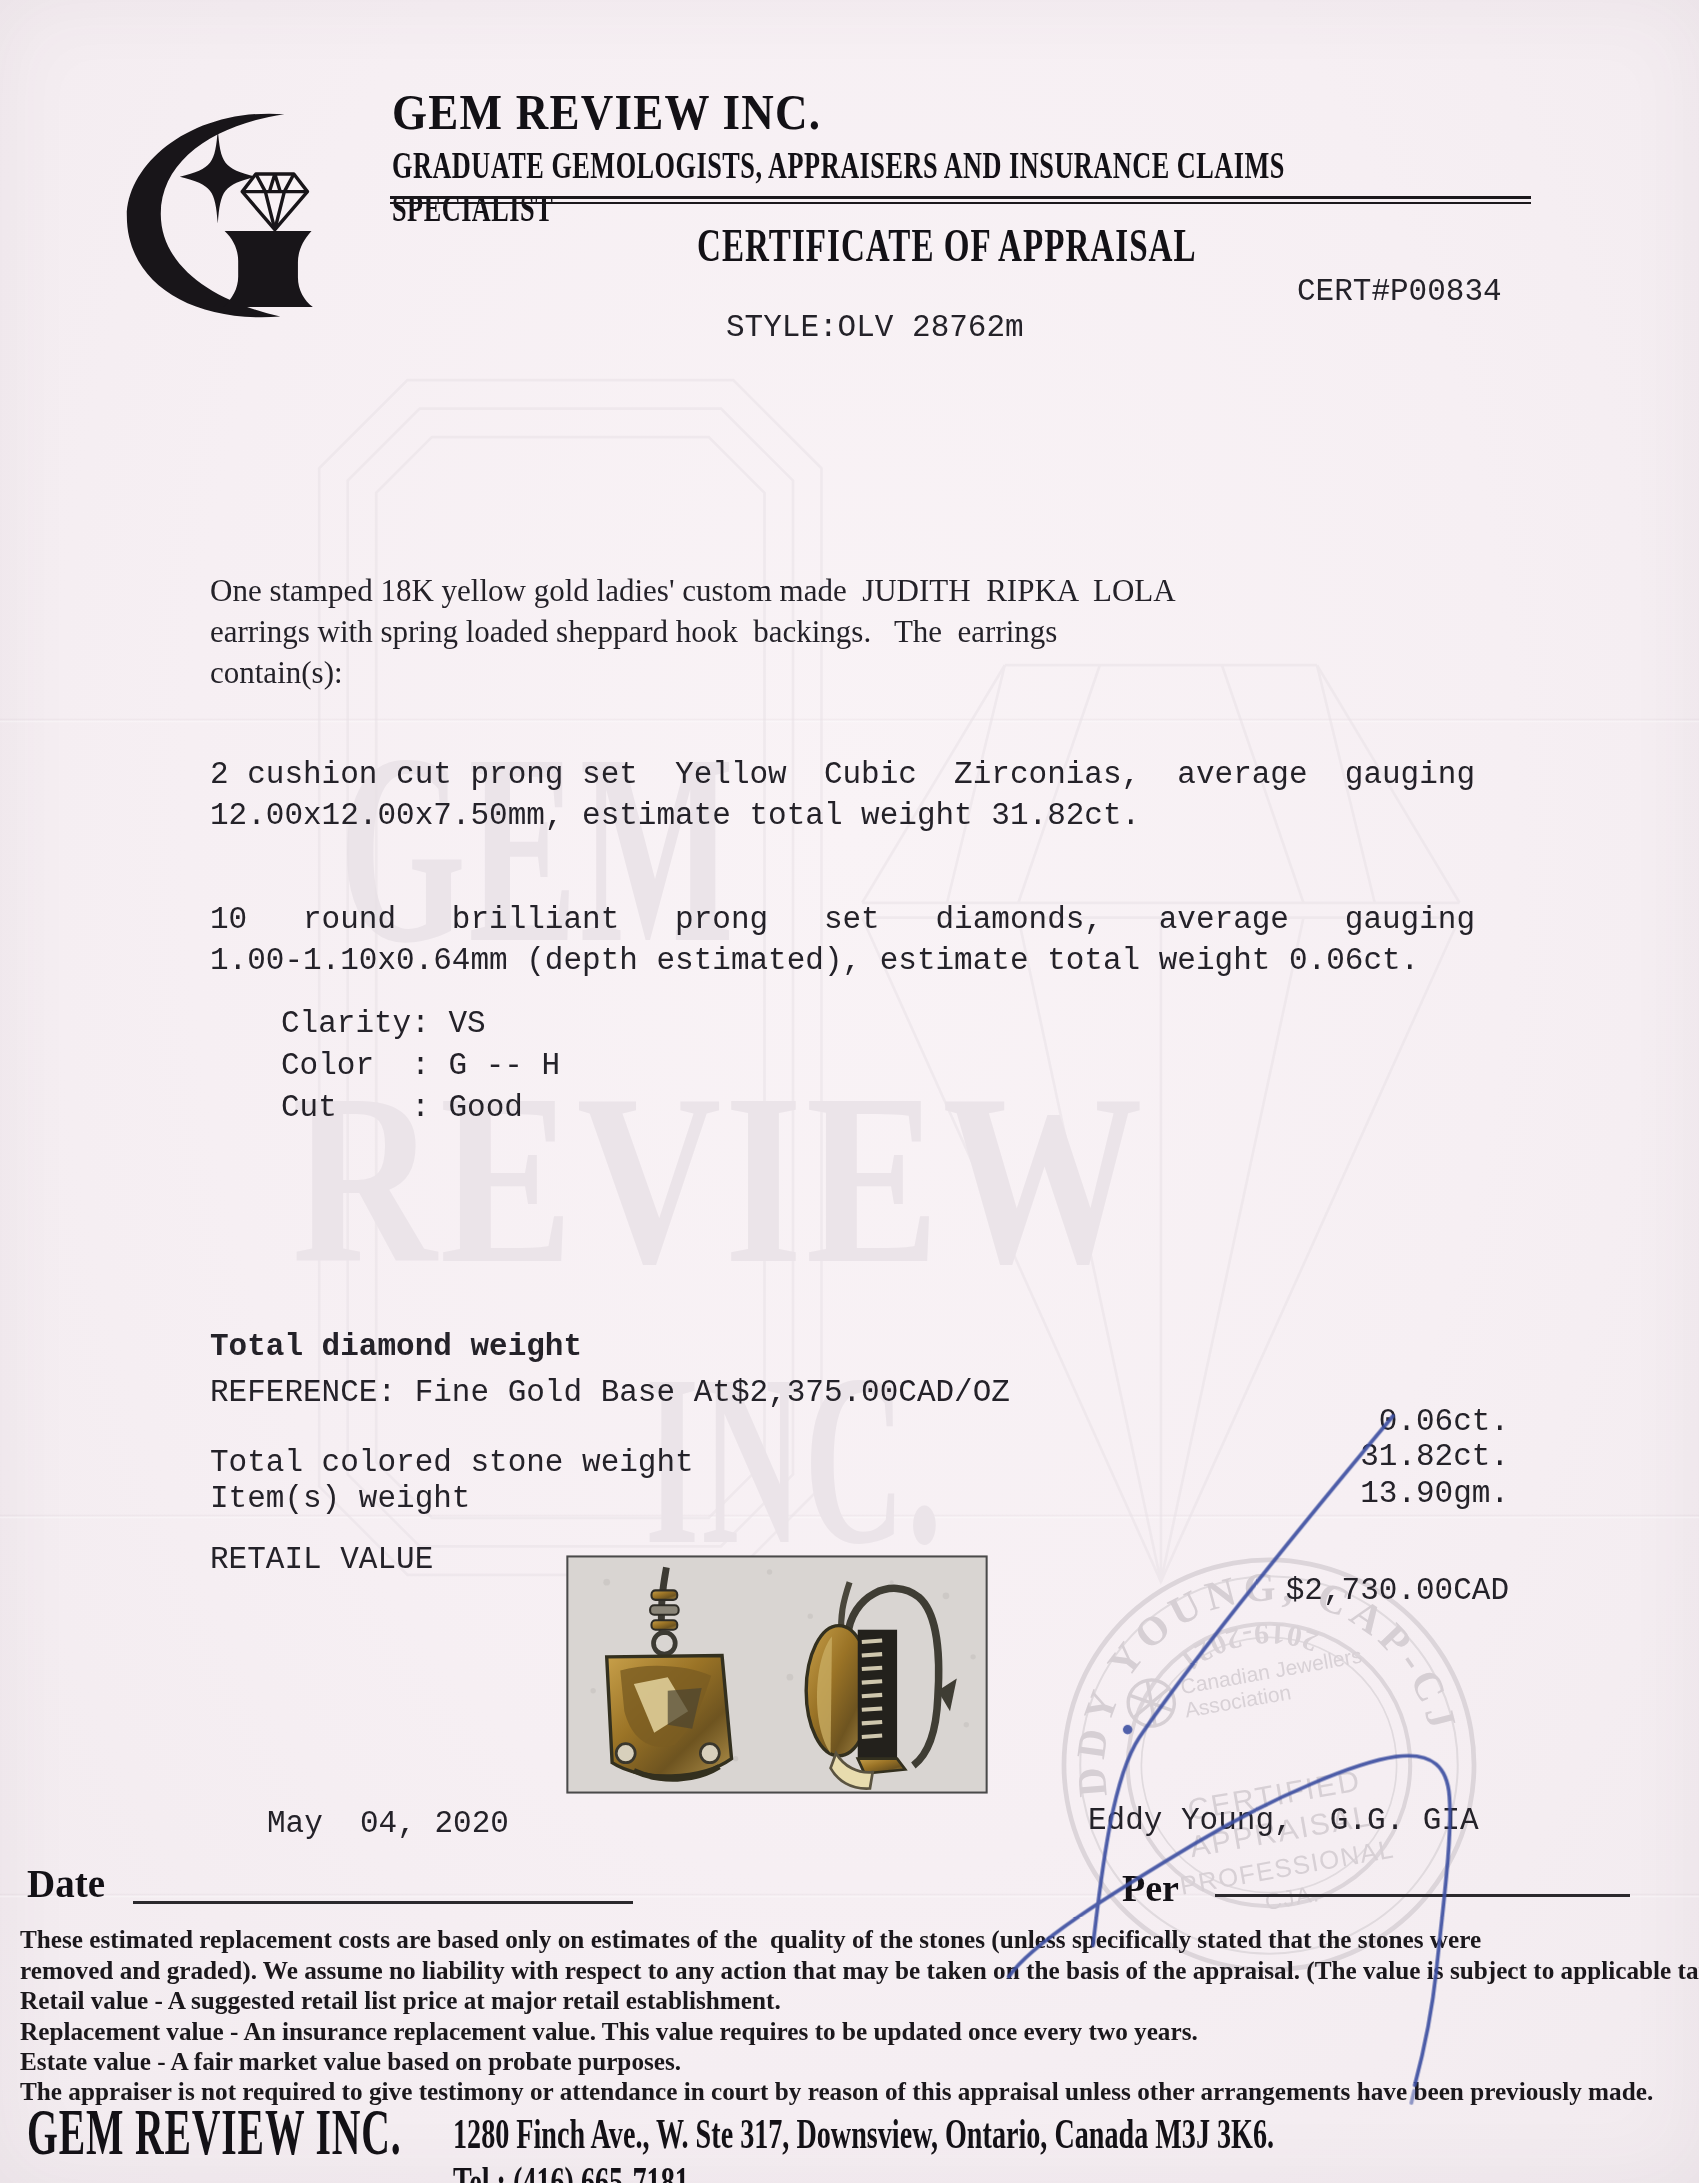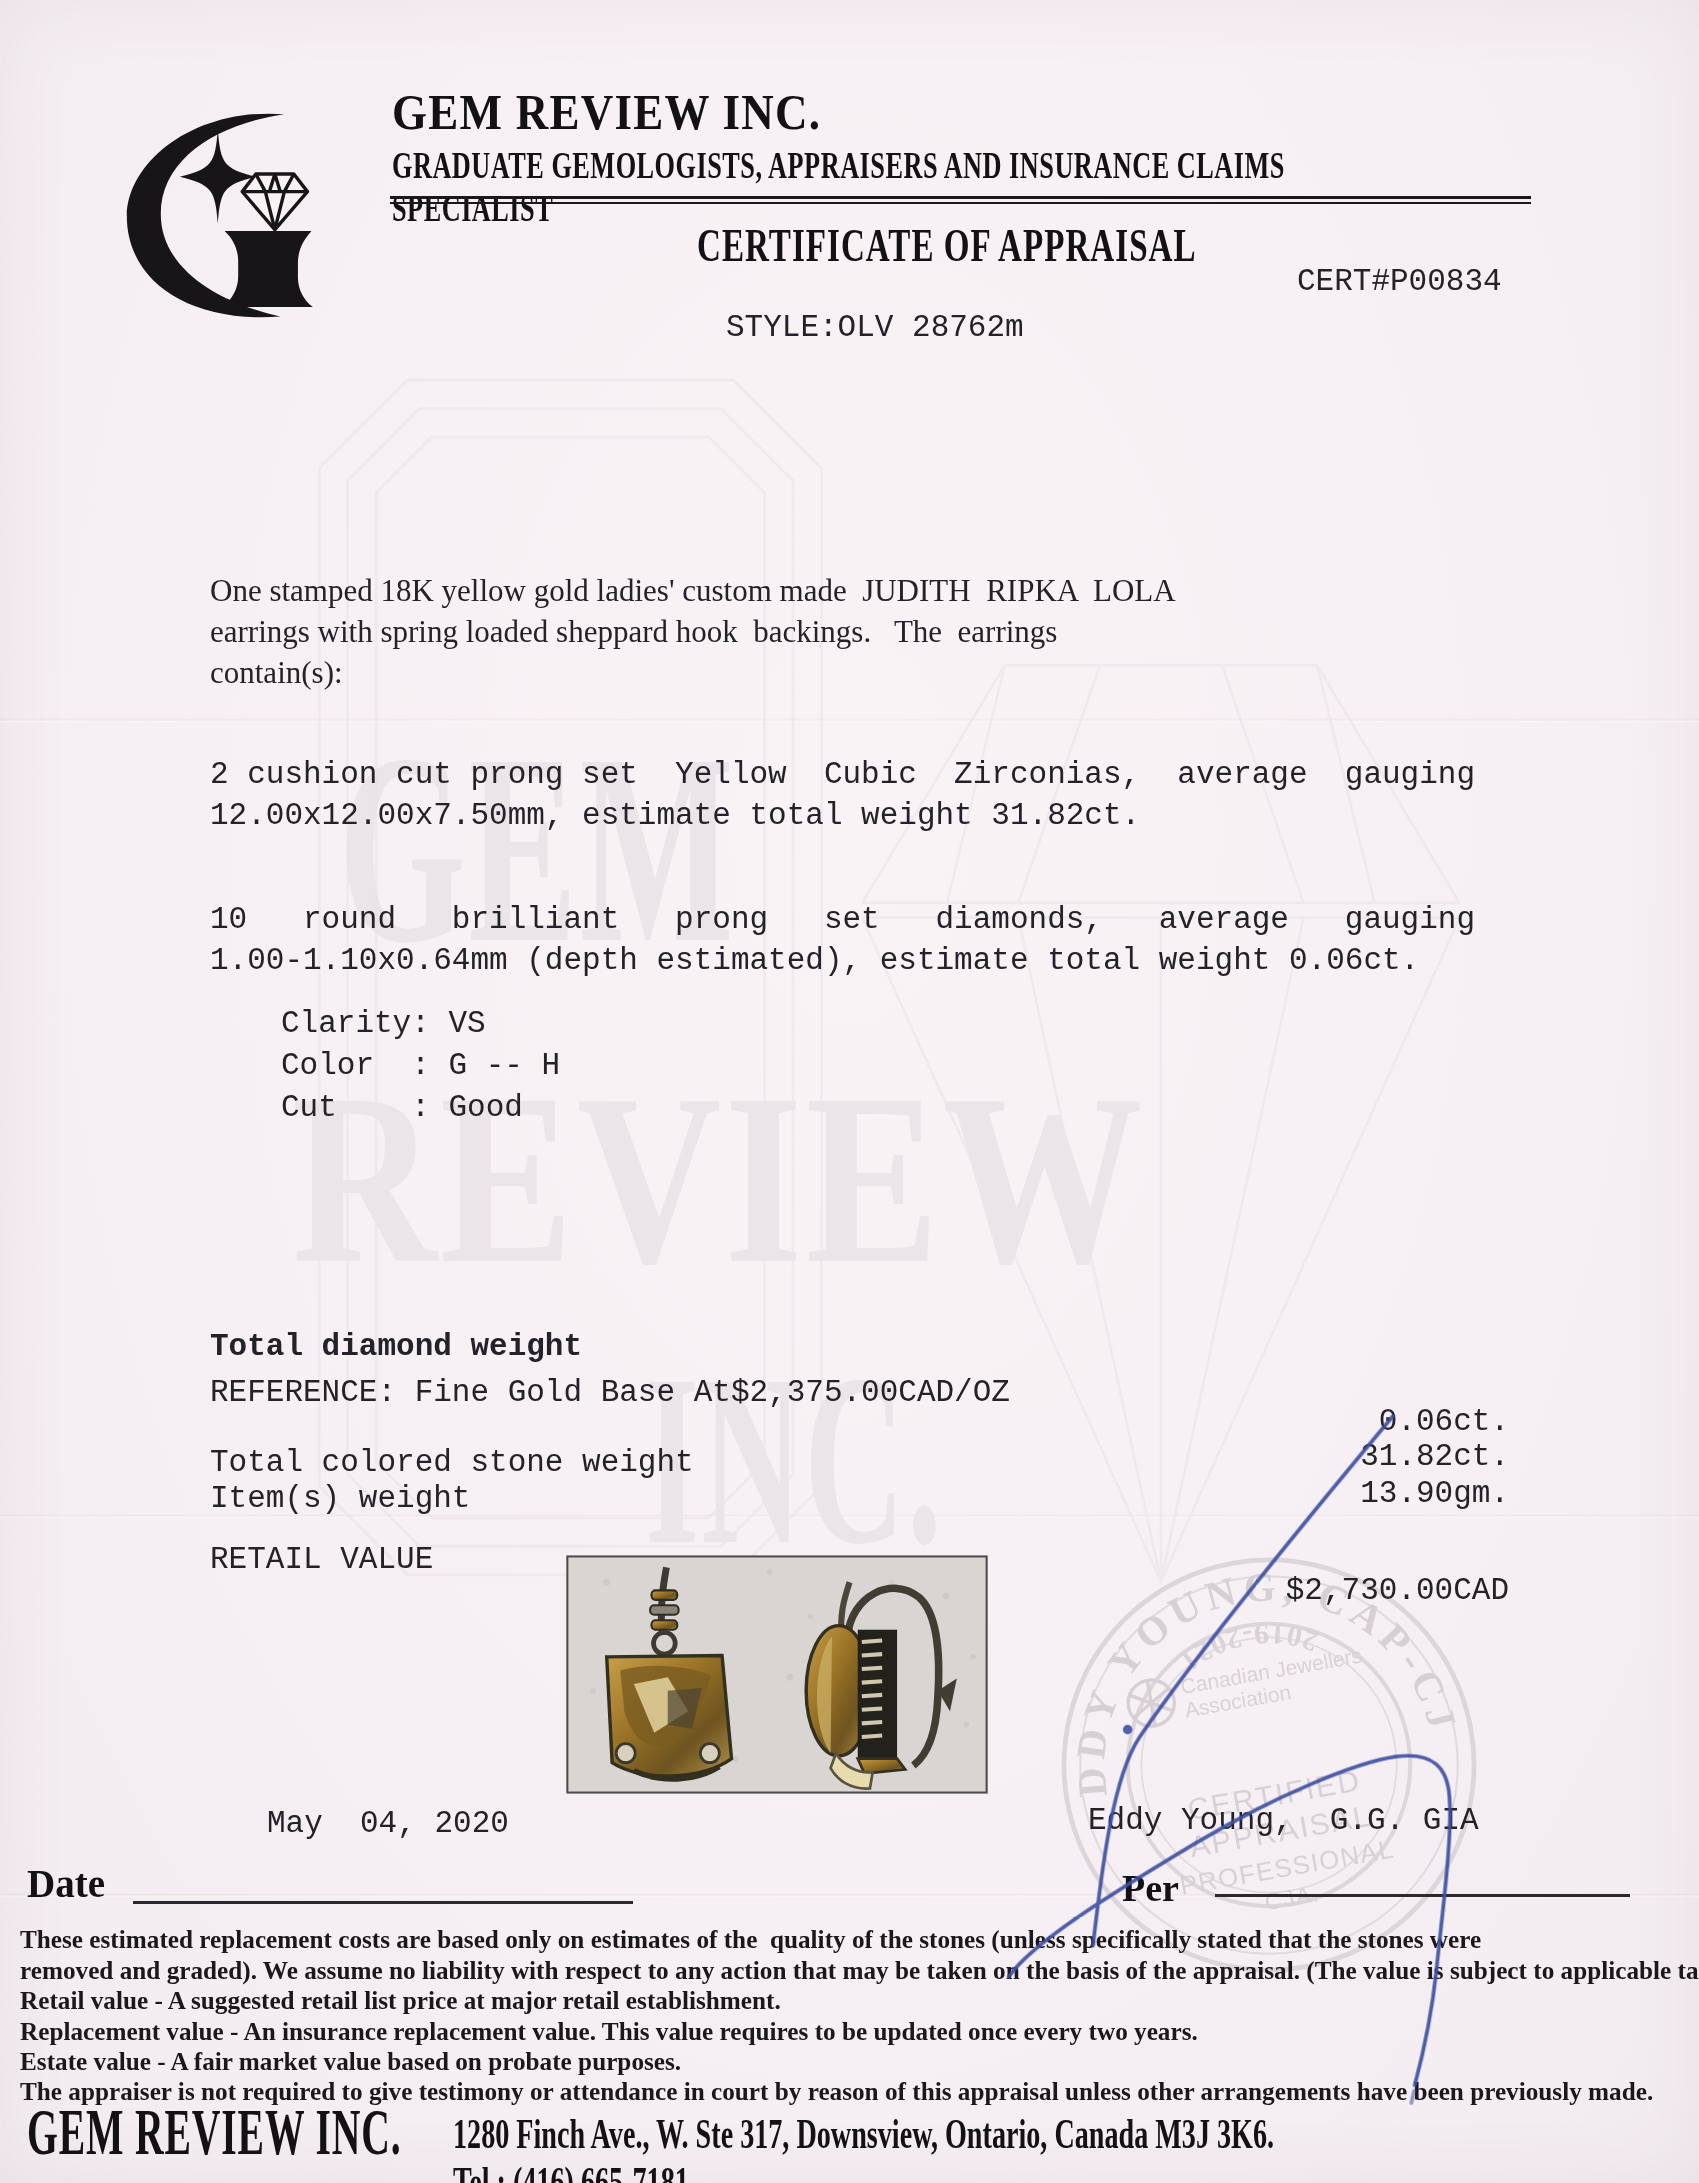--- a/index.html
+++ b/index.html
@@ -52,21 +52,21 @@
     </g>
     <path fill="#181519" d="M 170 218 L 298 218 C 285 232 278 248 278 264 L 278 286 C 278 305 287 320 300 330 L 168 330 C 181 318 190 303 190 285 L 190 262 C 190 246 183 230 170 218 Z"></path>
   </svg>
 
   <div class="abs serifhead" style="left:392px;top:83px;font-size:50px;transform:scaleX(0.90);letter-spacing:1.4px;z-index:3;">GEM REVIEW INC.</div>
   <div class="abs serifhead" style="left:392px;top:144px;font-size:37px;transform:scaleX(0.71);letter-spacing:0.7px;z-index:3;">GRADUATE GEMOLOGISTS, APPRAISERS AND INSURANCE CLAIMS SPECIALIST</div>
   <div class="abs" style="left:390px;top:196px;width:1141px;height:3.4px;background:#1b181c;z-index:3;"></div>
   <div class="abs" style="left:390px;top:202px;width:1141px;height:2px;background:#1b181c;z-index:3;"></div>
   <div class="abs serifhead" style="left:697px;top:219px;font-size:46px;transform:scaleX(0.72);letter-spacing:1.4px;z-index:3;">CERTIFICATE OF APPRAISAL</div>
   <div class="abs mono" style="left:726px;top:274px;font-size:31px;z-index:3;margin-top:36px;">STYLE:OLV 28762m</div>
-  <div class="abs mono" style="left:1297px;top:264px;font-size:31px;z-index:3;">CERT#P00834</div>
+  <div class="abs mono" style="left:1297px;top:274px;font-size:31px;z-index:3;">CERT#P00834</div>
 
   <div class="abs mono" style="left:210px;top:570px;font-size:31px;line-height:41px;z-index:3;font-family:Liberation Serif, serif;">One stamped 18K yellow gold ladies' custom made  JUDITH  RIPKA  LOLA
 earrings with spring loaded sheppard hook  backings.   The  earrings
 contain(s):</div>
   <div class="abs mono" style="left:210px;top:754px;font-size:31px;line-height:41px;z-index:3;">2 cushion cut prong set  Yellow  Cubic  Zirconias,  average  gauging
 12.00x12.00x7.50mm, estimate total weight 31.82ct.</div>
   <div class="abs mono" style="left:210px;top:899px;font-size:31px;line-height:41px;z-index:3;">10   round   brilliant   prong   set   diamonds,   average   gauging
 1.00-1.10x0.64mm (depth estimated), estimate total weight 0.06ct.</div>
   <div class="abs mono" style="left:281px;top:1003px;font-size:31px;line-height:42px;z-index:3;">Clarity: VS
 Color  : G -- H

